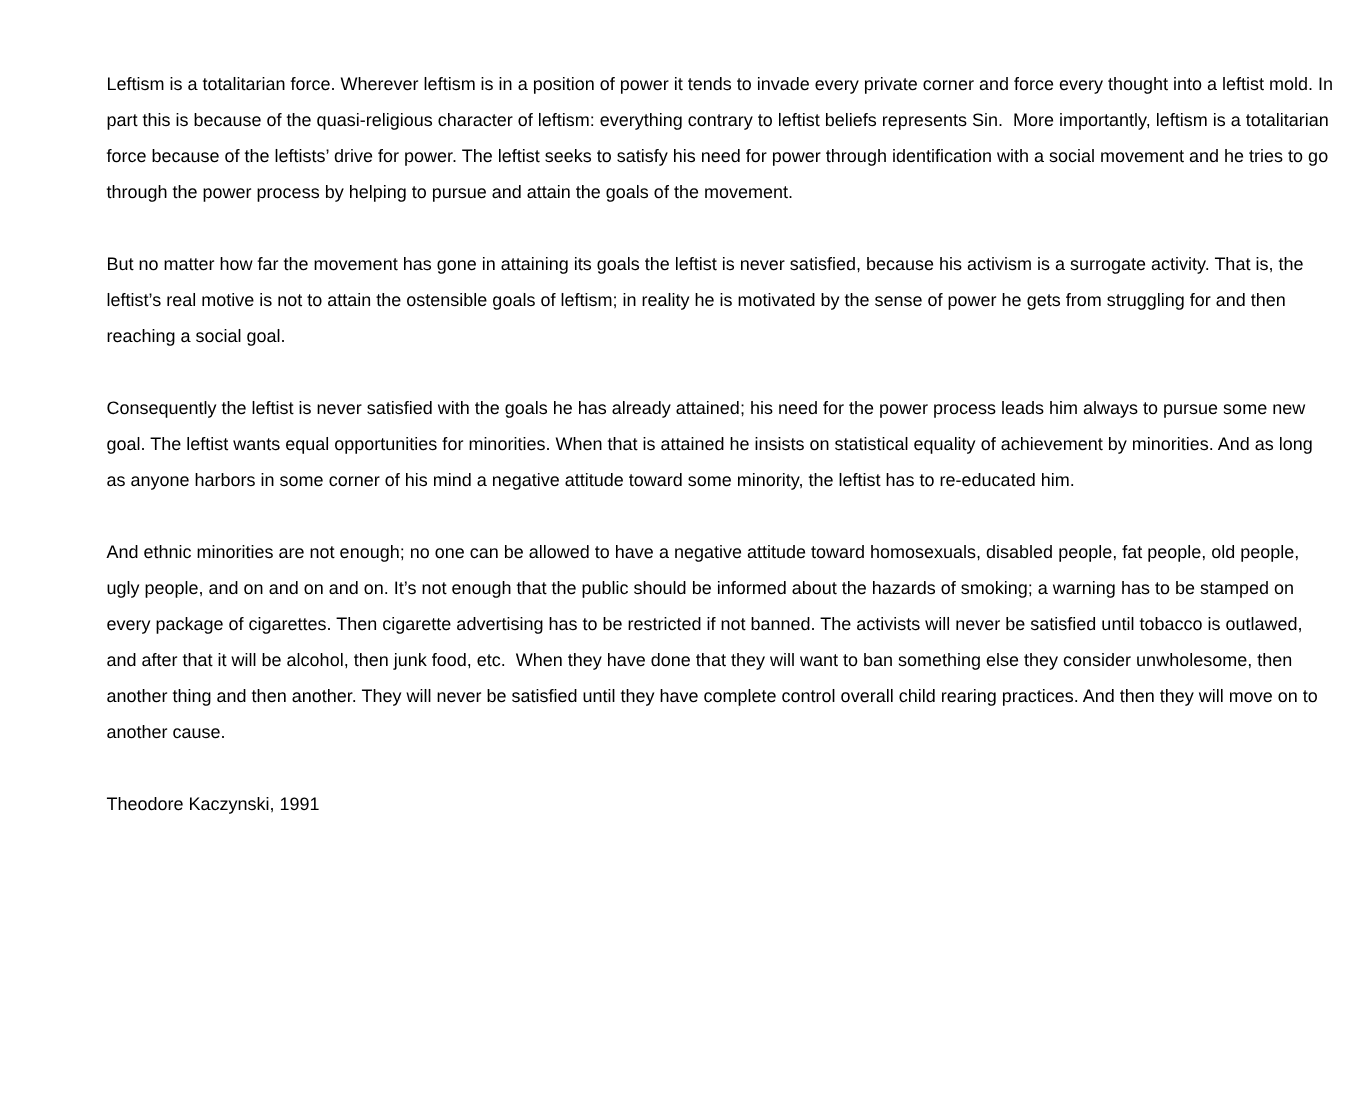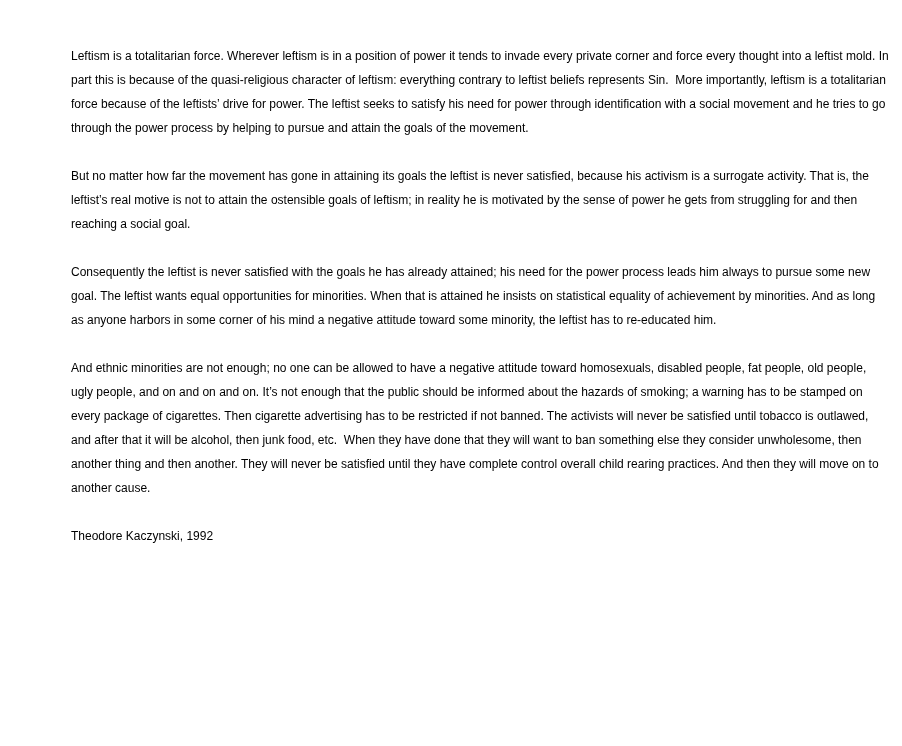--- a/index.html
+++ b/index.html
@@ -37,15 +37,15 @@
 </style>
 </head>
 <body>
 
 <div class="page">
   <div class="text-block">
     <p class="para">Leftism is a totalitarian force. Wherever leftism is in a position of power it tends to invade every private corner and force every thought into a leftist mold. In part this is because of the quasi-religious character of leftism: everything contrary to leftist beliefs represents Sin.  More importantly, leftism is a totalitarian force because of the leftists’ drive for power. The leftist seeks to satisfy his need for power through identification with a social movement and he tries to go through the power process by helping to pursue and attain the goals of the movement.</p>
     <p class="para">But no matter how far the movement has gone in attaining its goals the leftist is never satisfied, because his activism is a surrogate activity. That is, the leftist’s real motive is not to attain the ostensible goals of leftism; in reality he is motivated by the sense of power he gets from struggling for and then reaching a social goal.</p>
     <p class="para">Consequently the leftist is never satisfied with the goals he has already attained; his need for the power process leads him always to pursue some new goal. The leftist wants equal opportunities for minorities. When that is attained he insists on statistical equality of achievement by minorities. And as long as anyone harbors in some corner of his mind a negative attitude toward some minority, the leftist has to re-educated him.</p>
     <p class="para">And ethnic minorities are not enough; no one can be allowed to have a negative attitude toward homosexuals, disabled people, fat people, old people, ugly people, and on and on and on. It’s not enough that the public should be informed about the hazards of smoking; a warning has to be stamped on every package of cigarettes. Then cigarette advertising has to be restricted if not banned. The activists will never be satisfied until tobacco is outlawed, and after that it will be alcohol, then junk food, etc.  When they have done that they will want to ban something else they consider unwholesome, then another thing and then another. They will never be satisfied until they have complete control overall child rearing practices. And then they will move on to another cause.</p>
-    <p class="attribution">Theodore Kaczynski, 1992</p>
+    <p class="attribution">Theodore Kaczynski, 1991</p>
   </div>
 </div>
 
 </body></html>

